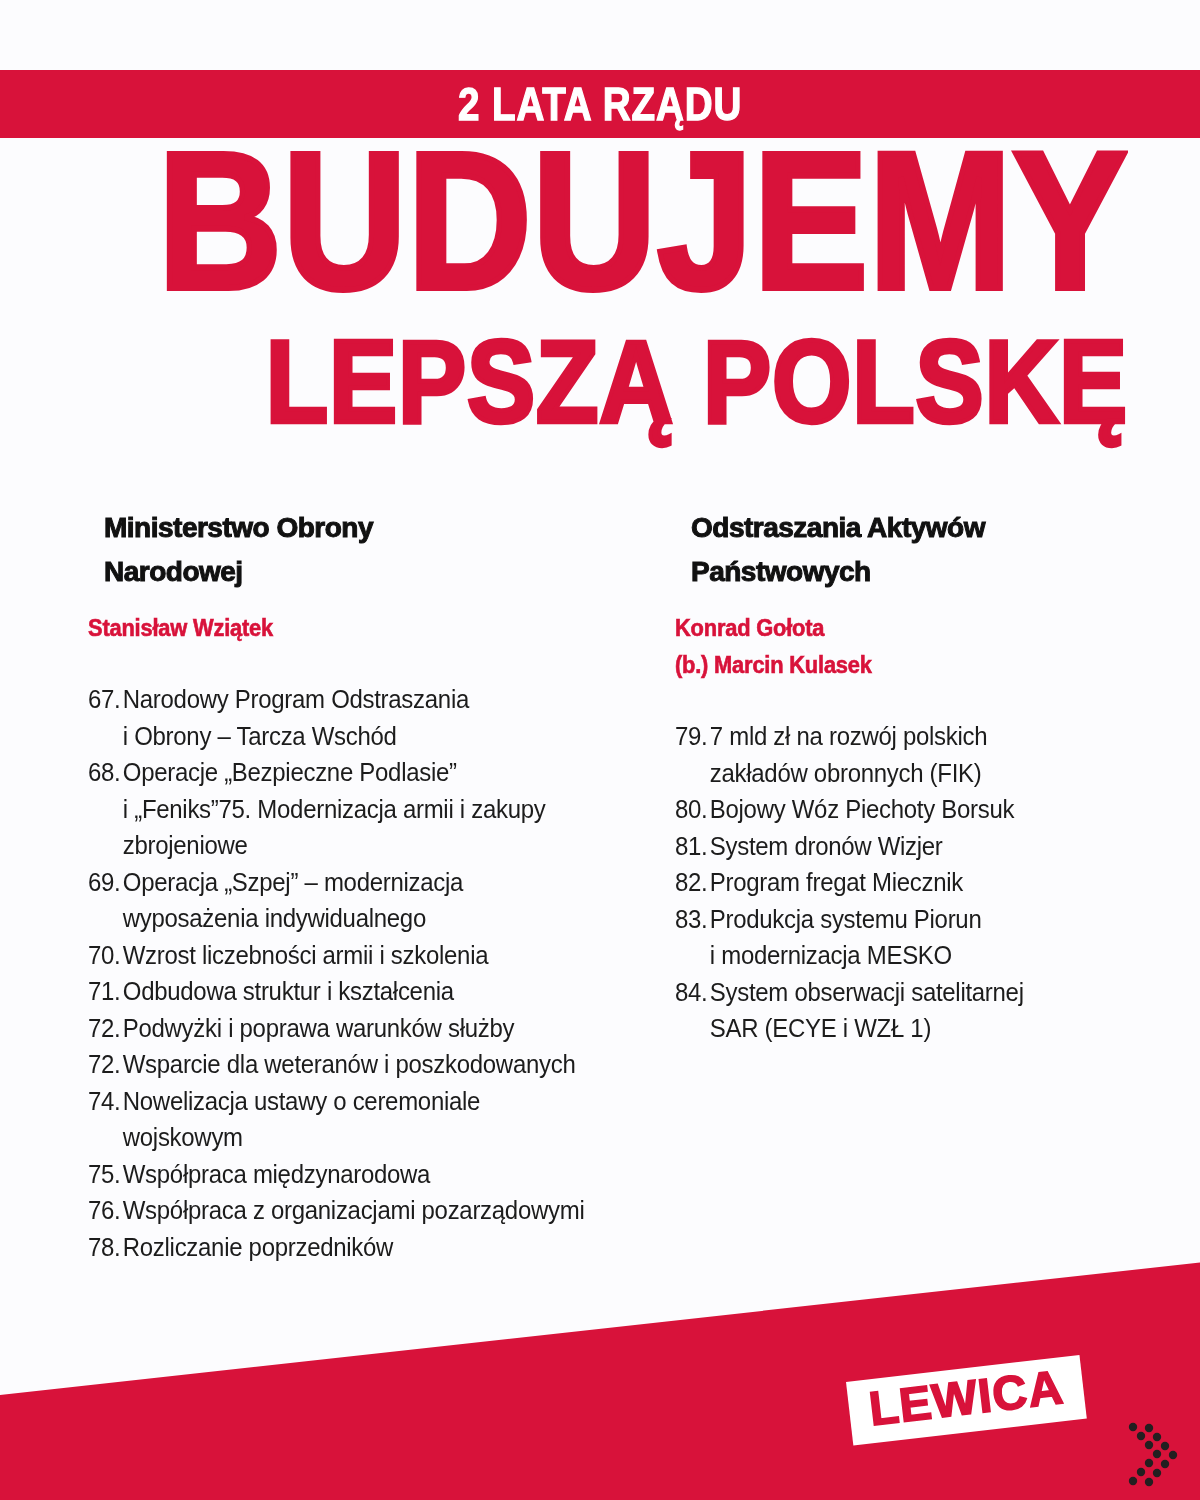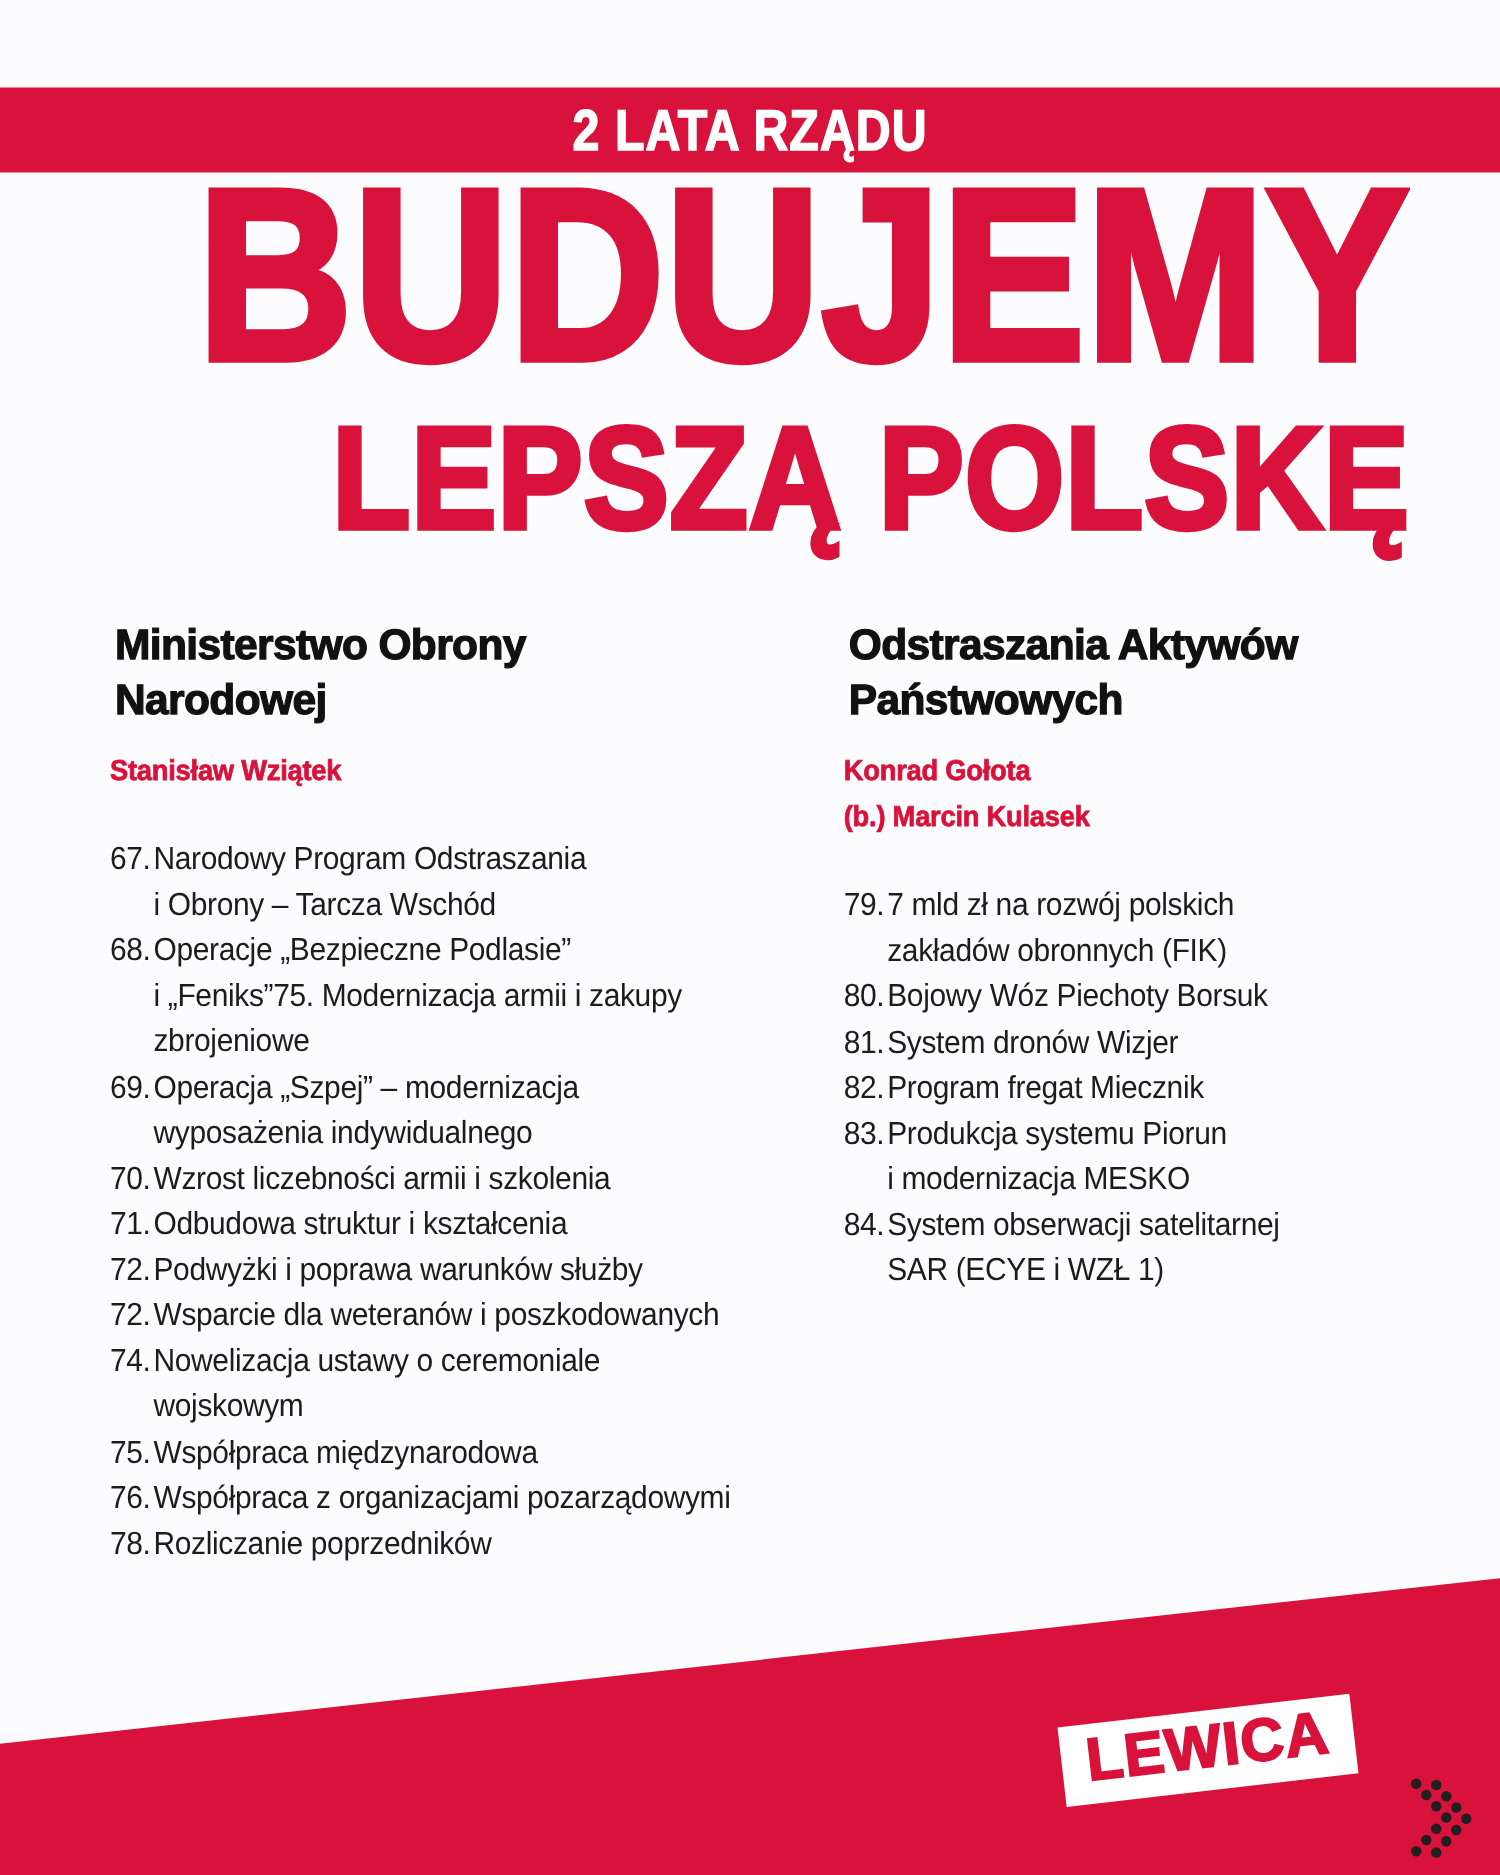--- a/index.html
+++ b/index.html
@@ -44,21 +44,21 @@
     letter-spacing:1px;-webkit-text-stroke:4.5px var(--red);
     transform:scaleX(.88);white-space:nowrap;
   }
 
   
   .columns{
     position:absolute;top:490px;left:88px;right:40px;
     display:grid;grid-template-columns:556px 1fr;column-gap:31px;
   }
   .ministry-title{
-    margin:4px;font-size:34px;line-height:44px;font-weight:700;
+    margin:16px;font-size:28px;line-height:44px;font-weight:700;
     letter-spacing:-0.5px;color:#111;
     -webkit-text-stroke:1px #111;
     white-space:pre-line;
   }
   .minister-names{
     margin-top:16px;font-size:23px;line-height:37px;font-weight:700;
     color:var(--red);-webkit-text-stroke:.6px var(--red);
     white-space:pre-line;letter-spacing:-0.2px;
     transform:scaleX(.95);transform-origin:0 0;
   }

